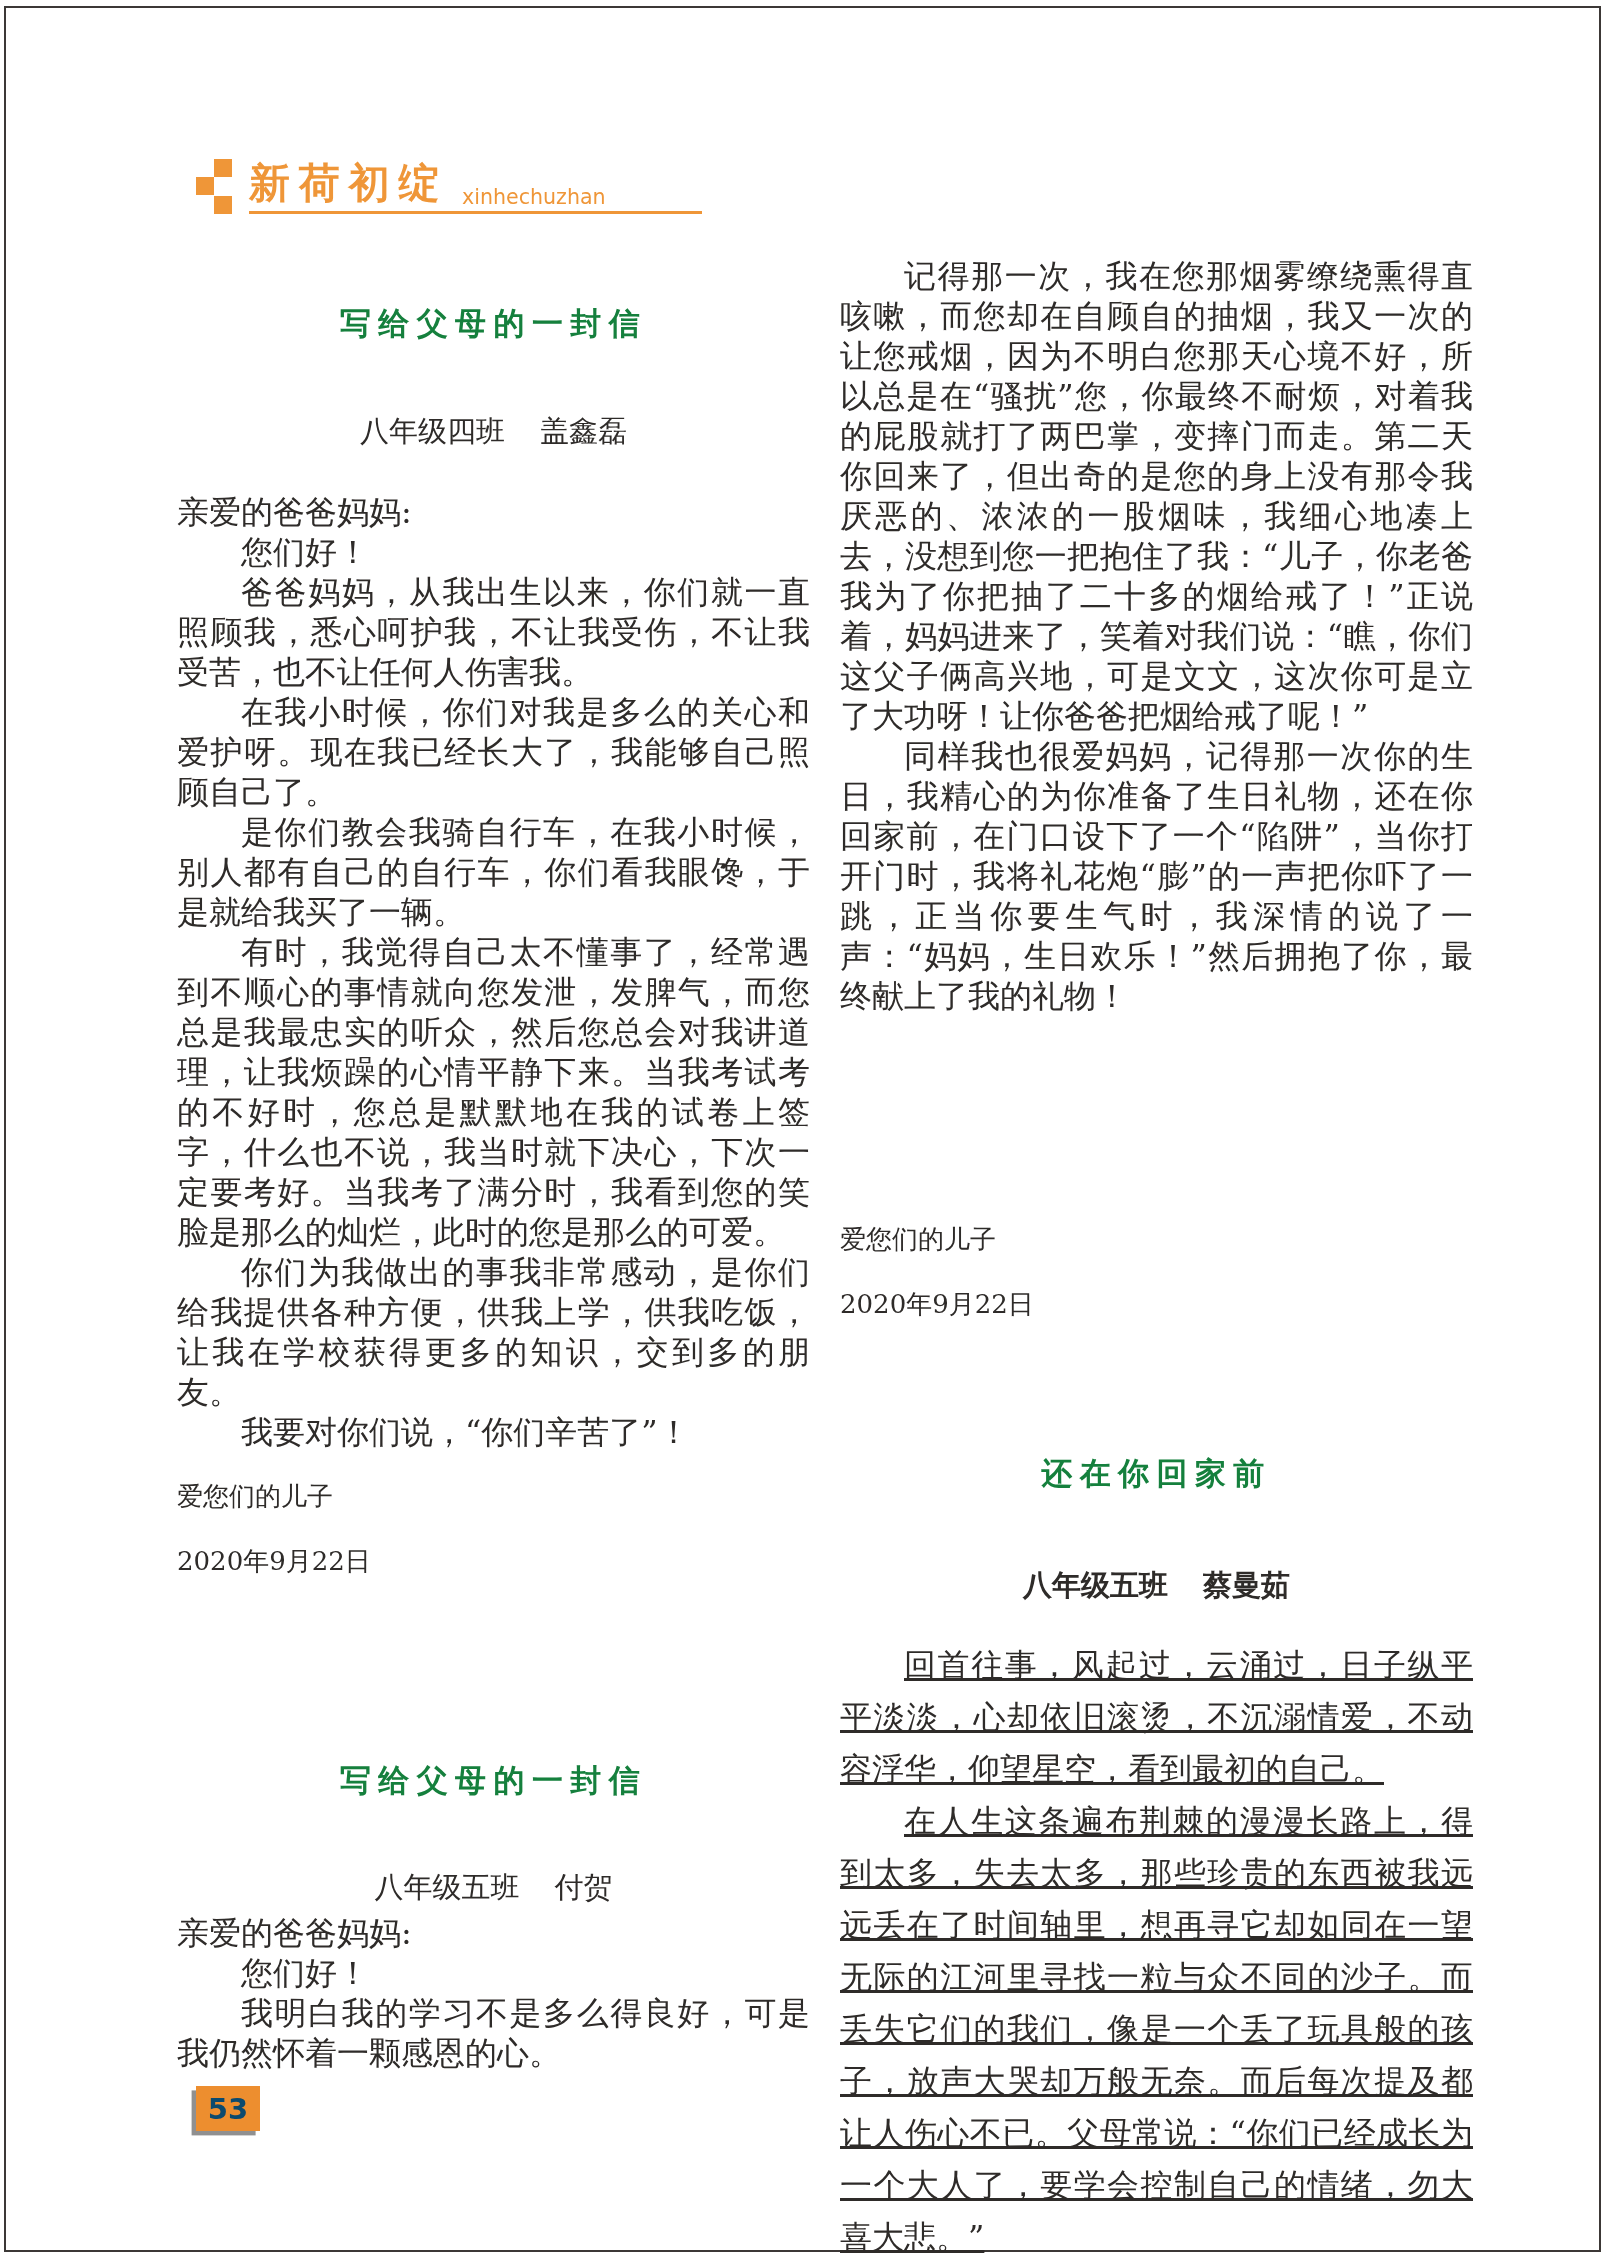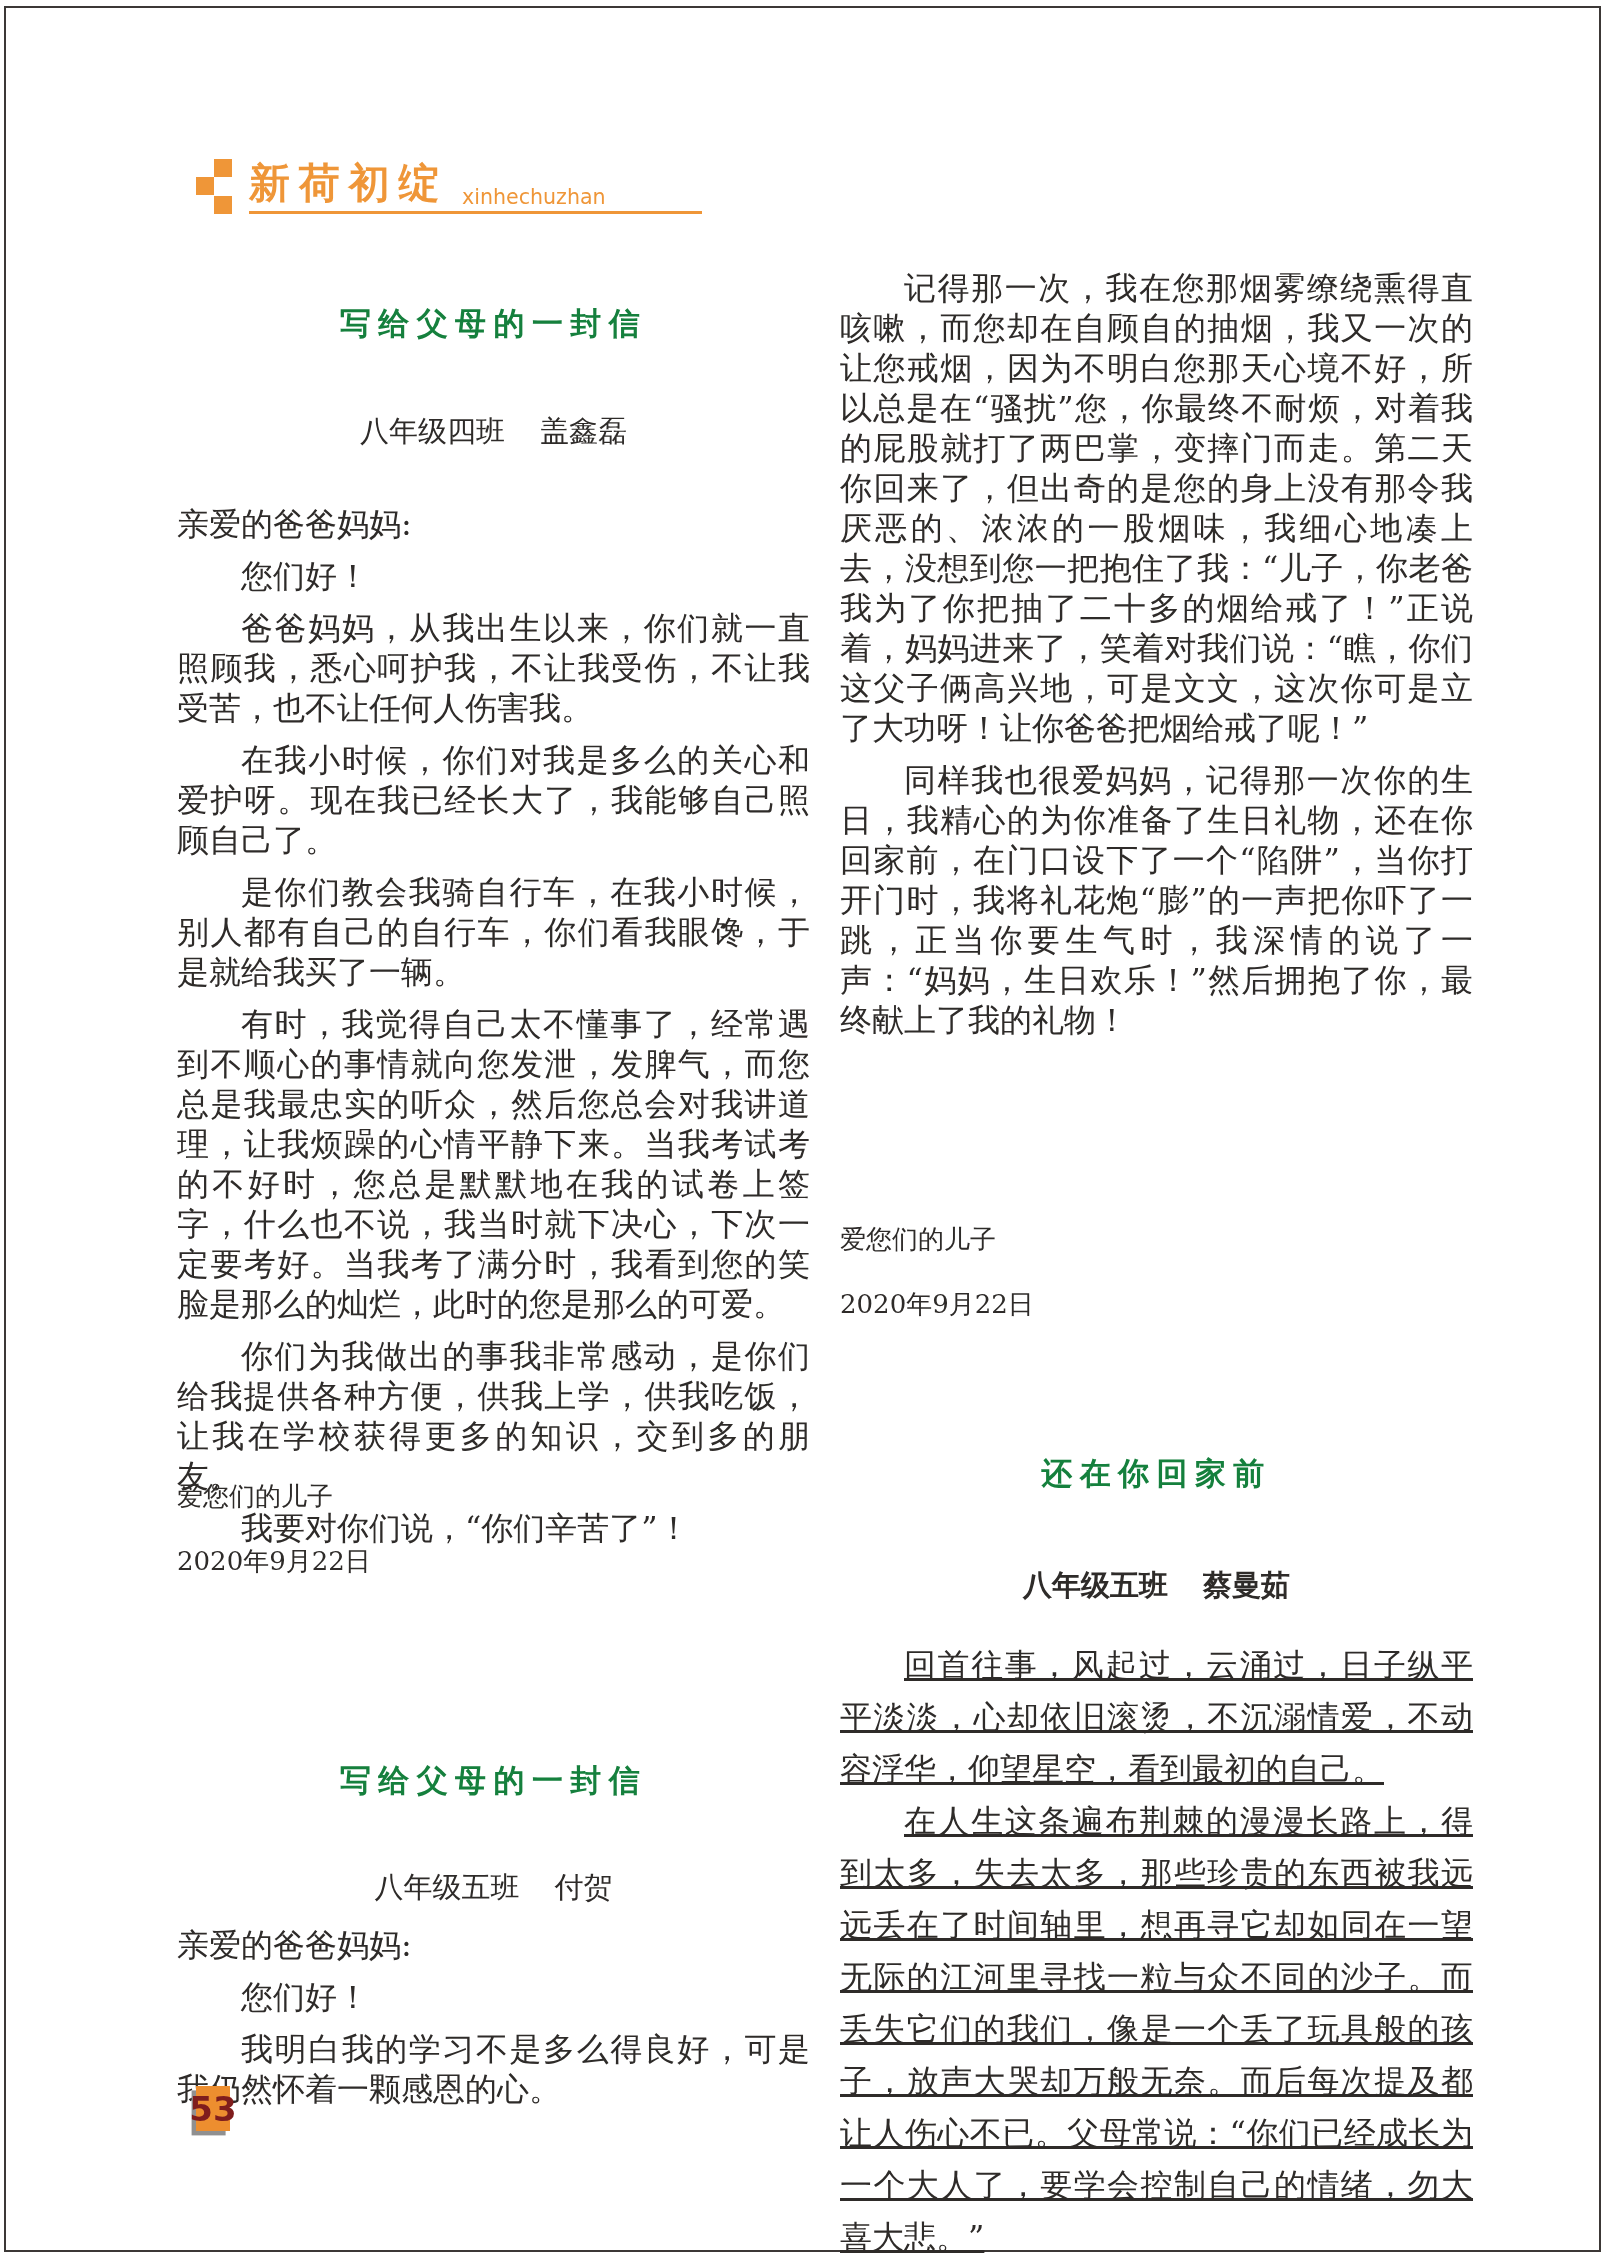--- a/index.html
+++ b/index.html
@@ -50,38 +50,38 @@
     font-size:29px;color:#2e2b29;white-space:nowrap;
   }
   .byline .gap{display:inline-block;width:1.2em;}
   .body-block{width:633px;}
   .body-block p{
     margin:0;
     font-size:32px;
     text-align:justify;
     text-justify:inter-ideograph;
   }
-  .lh55 p{line-height:40px;margin-top:12px;}
+  .lh55 p{line-height:40px;}
   .lh57 p{line-height:52px;text-decoration:underline;}
   .body-block p.indent{text-indent:2em;}
   .signature{
     width:633px;text-align:left;
     box-sizing:border-box;padding-right:38px;
     font-size:26px;
   }
   .signature .sig-line{line-height:65px;white-space:nowrap;}
   
   .page-badge{
     position:absolute;left:196px;top:2086px;
-    width:34px;height:45px;
+    width:64px;height:45px;
     background:#ED8E2F;
     box-shadow:-4.4px 4.4px 0 #909090;
     display:flex;align-items:center;justify-content:center;
     font-family:"DejaVu Sans", sans-serif;
-    font-size:34px;font-weight:600;color:#7f1d1d;
+    font-size:29px;font-weight:600;color:#0c4a6e;
   }
 </style>
 </head>
 <body>
 
 <div class="page">
 
   <div class="border-frame"></div>
 
   <div class="logo-squares">

